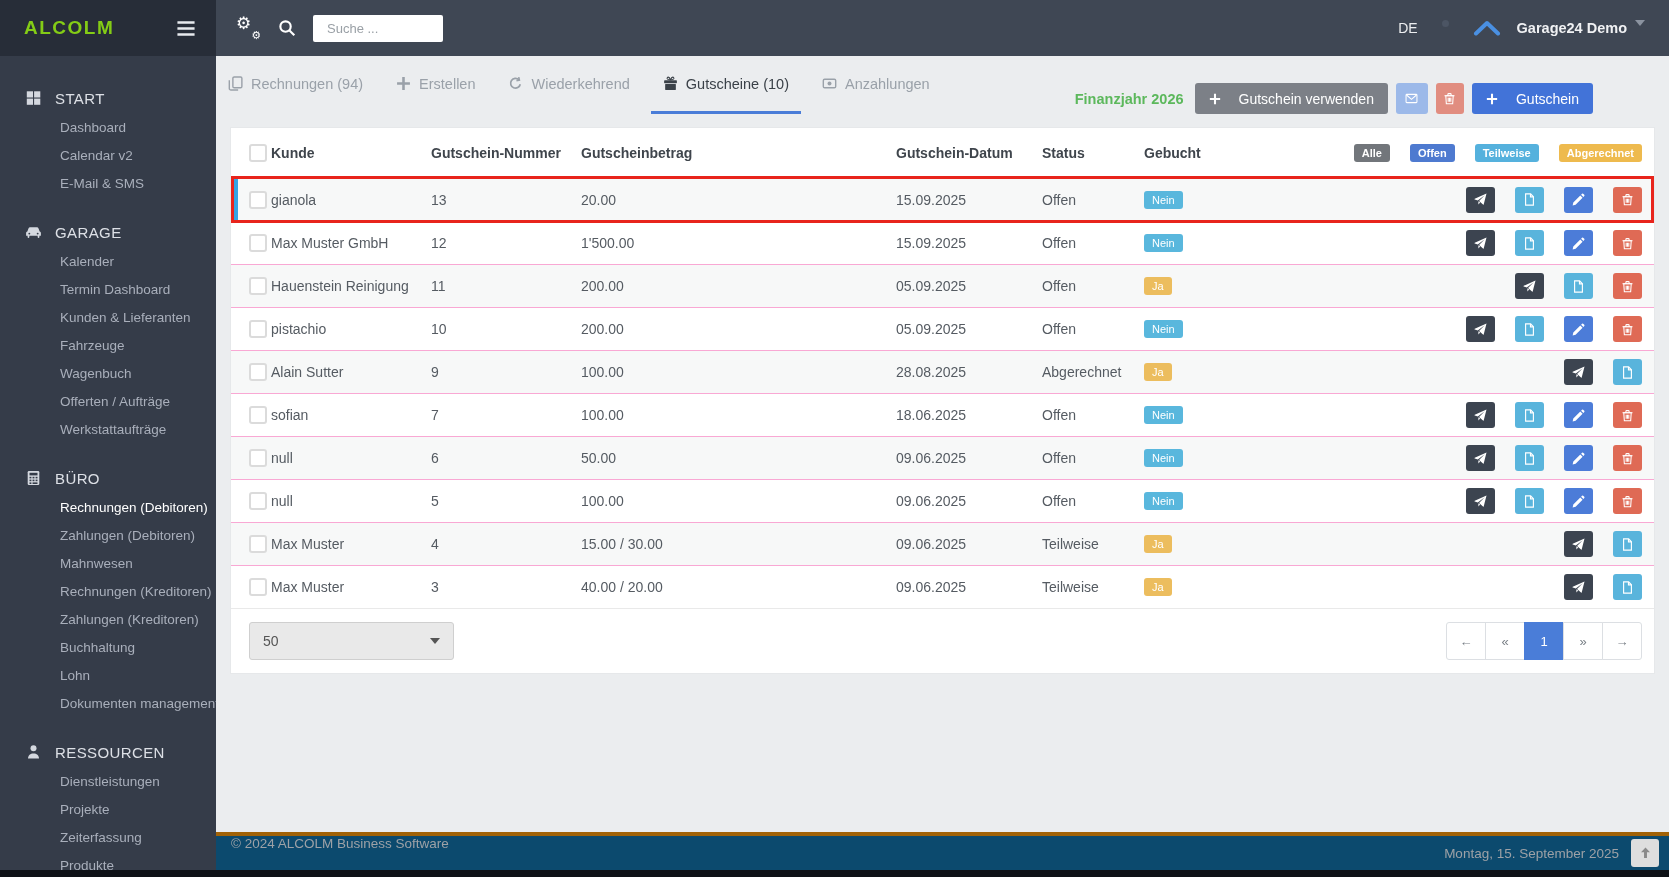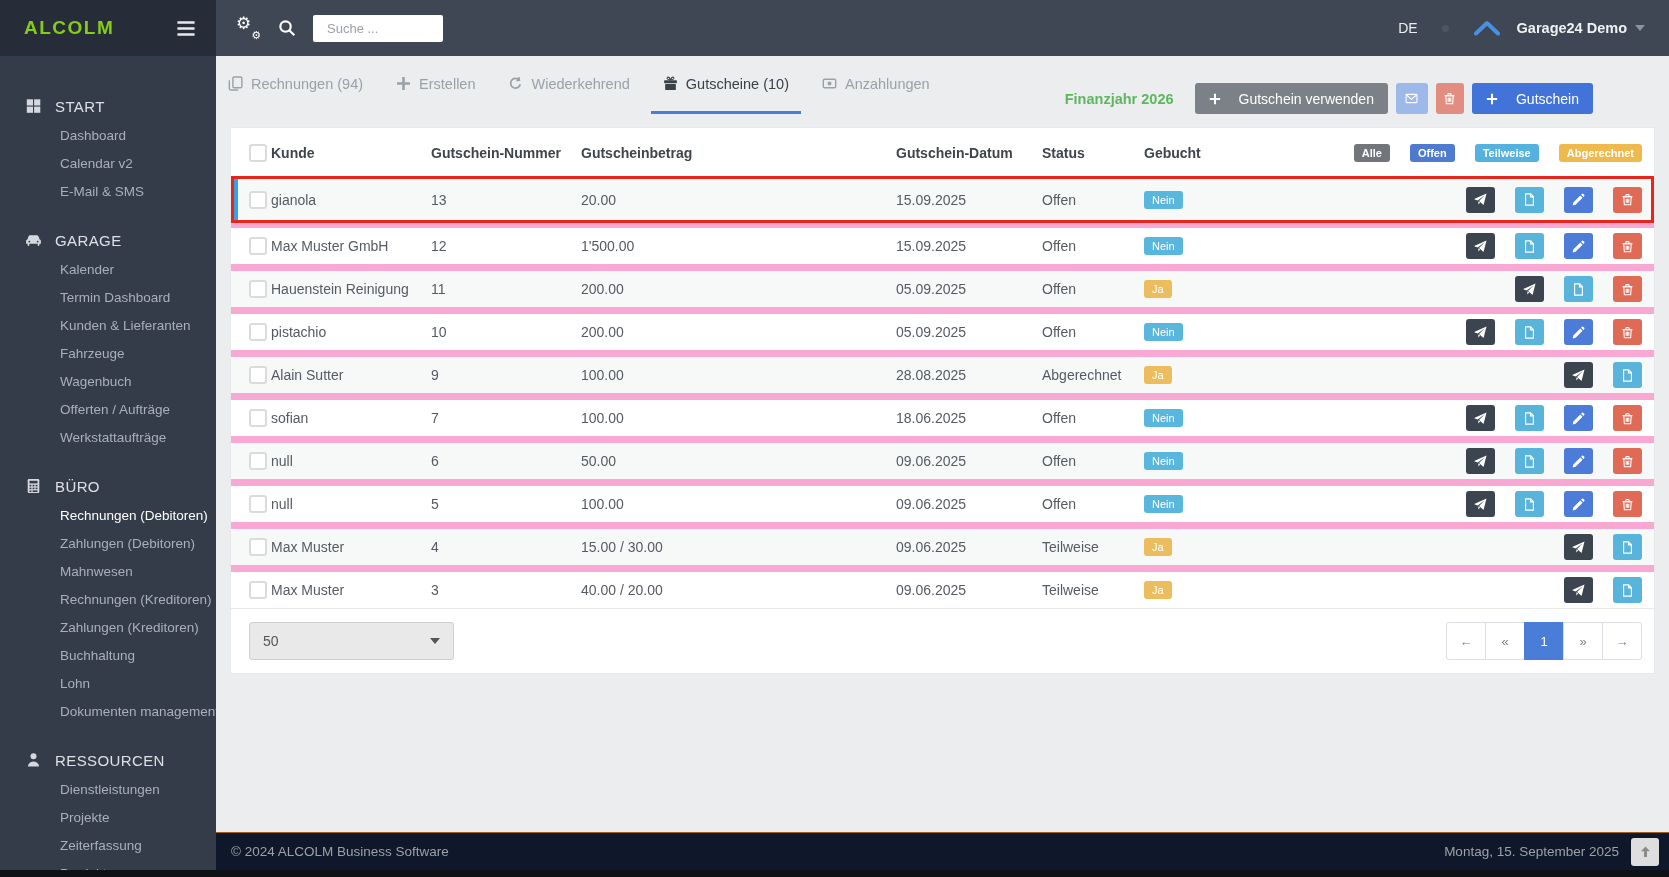--- a/index.html
+++ b/index.html
@@ -8,49 +8,49 @@
 [data-icon]{display:inline-flex;align-items:center;justify-content:center;width:16px;height:16px;flex:none}
 [data-icon] svg{width:100%;height:100%;display:block}
 
 
 .sidebar{position:absolute;left:0;top:0;width:216px;height:100%;background:#353c49;z-index:2}
 .logo-bar{height:56px;background:#272d38;display:flex;align-items:center;justify-content:space-between;padding:0 20px 0 24px}
 .brand{color:#84cc16;font-size:19px;font-weight:bold;letter-spacing:1.5px}
 .logo-bar [data-icon]{width:20px;height:15px;color:#e8eaee;cursor:pointer}
 .side-nav{padding-top:22px;overflow:hidden}
 .side-sec{margin-top:18px}
-.side-sec:first-child{margin-top:12px}
+.side-sec:first-child{margin-top:4px}
 .side-sec-head{display:flex;align-items:center;height:32px;padding-left:24px;color:#dde0e6;font-size:15px;letter-spacing:.4px}
 .side-sec-head [data-icon]{width:19px;height:16px;margin-right:12px;color:#d4d8df}
 .side-item{height:28px;line-height:28px;padding-left:60px;font-size:13.5px;color:#a9afbb;cursor:pointer;white-space:nowrap}
 .side-item.active{color:#fff}
 
 
 .topbar{position:absolute;left:216px;right:0;top:0;height:56px;background:#3f4754;display:flex;align-items:center;padding:0 24px 0 20px;z-index:2;color:#fff}
 .topbar .tbi{cursor:pointer;color:#fff}
 .gears-wrap{width:26px;height:22px;margin-right:16px}
 .search-wrap{width:18px;height:18px;margin-right:17px}
 .search{width:130px;height:27px;border:none;border-radius:2px;padding:0 14px;font-size:13px;color:#444;background:#fff;outline:none;font-family:inherit}
 .search::placeholder{color:#9aa0a6}
-.topbar-right{margin-left:auto;display:flex;align-items:center}
+.topbar-right{margin-left:auto;display:flex;align-items:flex-start}
 .lang{font-size:14px;color:#eceef0;cursor:pointer}
 .tb-dot{width:7px;height:7px;border-radius:50%;background:#4c5564;margin:0 24px}
 .peak-wrap{width:28px;height:16px;margin-right:16px}
 .account{font-size:14.5px;font-weight:bold;color:#f0f1f3;cursor:pointer}
 .acct-caret{width:10px;height:6px;margin-left:8px;color:#8b93a0;cursor:pointer}
 
 
 .main{position:absolute;left:216px;right:0;top:56px;bottom:45px}
 .tab-row{height:58px;display:flex;align-items:flex-end;padding-right:76px}
 .tabs{display:flex;height:58px}
 .tab{display:flex;align-items:center;height:58px;padding:0 12px;margin-right:9px;font-size:14.5px;color:#9aa1a9;cursor:pointer;border-bottom:3px solid transparent}
 .tab.active{color:#3a4148;border-bottom-color:#4a7dd8}
 .tab [data-icon]{width:15px;height:15px;margin-right:8px}
 .toolbar{margin-left:auto;display:flex;align-items:center;gap:8px}
-.fiscal{color:#5cb85c;font-size:14.5px;font-weight:bold;margin-right:13px}
+.fiscal{color:#5cb85c;font-size:14.5px;font-weight:bold;margin-right:3px}
 .btn{display:inline-flex;align-items:center;gap:18px;height:31px;padding:0 14px;border:none;border-radius:3px;color:#fff;font-size:14px;cursor:pointer;font-family:inherit}
 .btn [data-icon]{width:12px;height:12px}
 .btn.gray{background:#7c8087}
 .btn.lblue{background:#9cb9e9;width:32px;padding:0;justify-content:center}
 .btn.salmon{background:#e18d80;width:28px;padding:0;justify-content:center}
 .btn.blue{background:#4273d8}
 .btn.lblue [data-icon],.btn.salmon [data-icon]{width:13px;height:13px}
 
 
 .card{margin:13px 14px 0;background:#fff;border:1px solid #e6e8ea}
@@ -60,21 +60,21 @@
 .c-kunde{width:160px}
 .c-nummer{width:150px}
 .c-betrag{width:315px}
 .c-datum{width:146px}
 .c-status{width:102px}
 .c-gebucht{width:180px}
 .c-last{margin-left:auto;display:flex;align-items:center;gap:20px;padding-right:12px}
 .checkbox{width:18px;height:18px;border:2px solid #dbdbdb;border-radius:3px;background:#fff;display:inline-block;cursor:pointer}
 .tbody .trow{display:flex;align-items:center;height:43px;font-size:14px;color:#555b62;position:relative}
 .tbody .trow:nth-child(odd){background:#f7f8f8}
-.tbody .trow + .trow{border-top:7px solid #f9a8d4}
+.tbody .trow + .trow{border-top:1px solid #f9a8d4}
 .badge{display:inline-block;padding:3px 8px;border-radius:3px;color:#fff;font-size:11px;cursor:pointer}
 .act{width:29px;height:26px;border:none;border-radius:3px;display:inline-flex;align-items:center;justify-content:center;color:#fff;cursor:pointer}
 .act [data-icon]{width:13px;height:13px}
 .act-send{background:#3c4450}
 .act-pdf{background:#59b4dc}
 .act-edit{background:#4c7cd8}
 .act-trash{background:#df6a55}
 .trow.highlighted::after{content:"";position:absolute;left:0;right:0;top:-2px;bottom:-2px;border:3px solid #e8241c;pointer-events:none;z-index:3}
 .trow.highlighted::before{content:"";position:absolute;left:3px;top:1px;bottom:1px;width:4px;background:#35a3e4;z-index:2}
 
@@ -82,21 +82,21 @@
 .card-footer{display:flex;align-items:center;padding:13px 12px 13px 18px;border-top:1px solid #e9e9e9}
 .pagesize{width:205px;height:38px;background:#e9e9e9;border:1px solid #cfcfcf;border-radius:3px;display:flex;align-items:center;justify-content:space-between;padding:0 13px;font-size:14px;color:#555;cursor:pointer}
 .pagesize [data-icon]{width:10px;height:6px;color:#555}
 .pager{margin-left:auto;display:flex}
 .pbtn{min-width:40px;height:38px;background:#fff;border:1px solid #dcdfe3;margin-left:-1px;display:flex;align-items:center;justify-content:center;font-size:13px;color:#7a8087;cursor:pointer;font-family:inherit}
 .pbtn:first-child{border-radius:3px 0 0 3px;margin-left:0}
 .pbtn:last-child{border-radius:0 3px 3px 0}
 .pbtn.active{background:#4a7dd8;border-color:#4a7dd8;color:#fff}
 
 
-.footer{position:absolute;left:216px;right:0;bottom:7px;height:38px;background:#0f172a;border-top:1px solid #a16207;display:flex;align-items:center;padding:0 10px 0 15px;font-size:13.5px;color:#9da1a6;z-index:1}
+.footer{position:absolute;left:216px;right:0;bottom:7px;height:38px;background:#0c4a6e;border-top:4px solid #a16207;display:flex;padding:0 10px 0 15px;font-size:13.5px;color:#9da1a6;z-index:1}
 .f-right{margin-left:auto;display:flex;align-items:center;gap:12px}
 .totop{width:28px;height:28px;background:#dedede;border:none;border-radius:3px;color:#8a8a8a;display:flex;align-items:center;justify-content:center;cursor:pointer}
 .totop [data-icon]{width:11px;height:12px}
 .bottom-strip{position:absolute;left:0;right:0;bottom:0;height:7px;background:#0e1116;z-index:4}
 </style>
 </head>
 <body>
 
 <aside class="sidebar">
   <div class="logo-bar">

